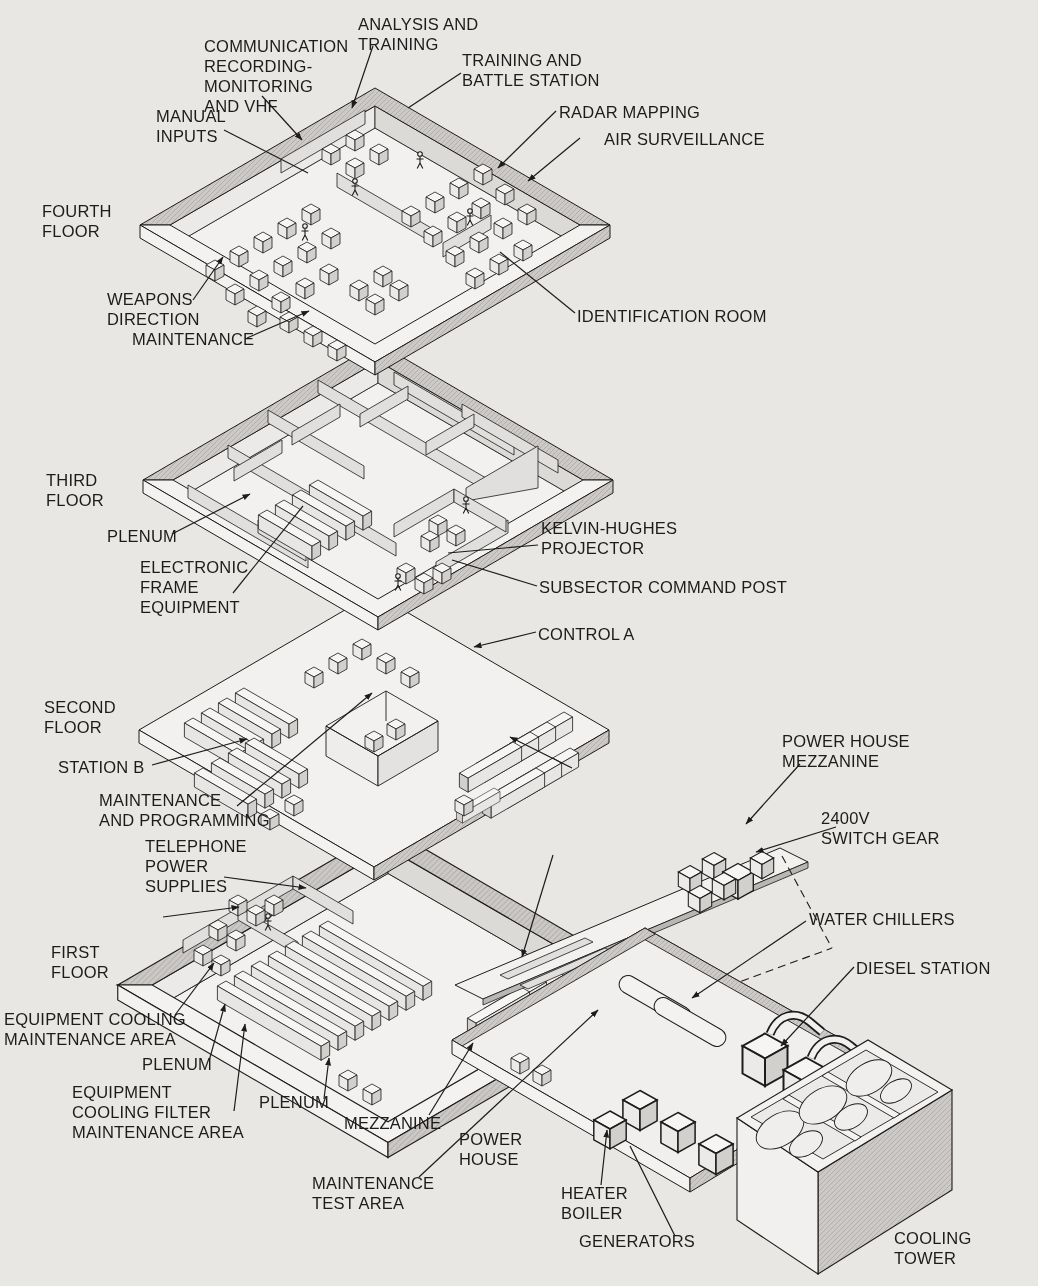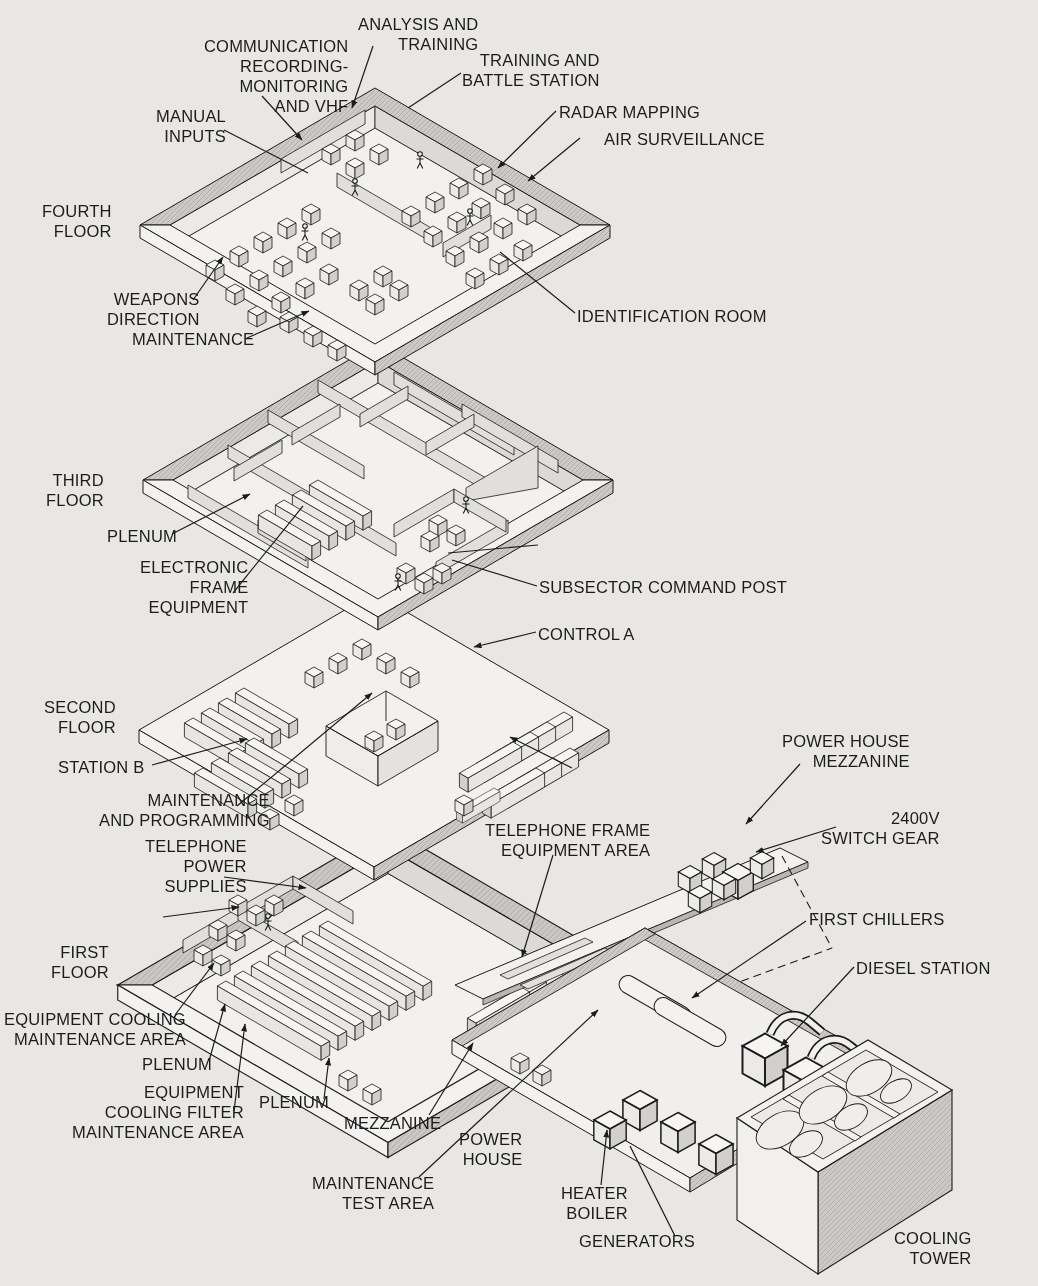--- a/index.html
+++ b/index.html
@@ -1,17 +1,17 @@
 <!DOCTYPE html>
 <html><head>
 <meta charset="utf-8">
 <style>
   html,body{margin:0;padding:0;background:#d8d6d3;}
   .stage{position:relative;width:1038px;height:1286px;background:#e9e7e4;overflow:hidden;
-         font-family:"Liberation Sans", sans-serif;text-align:right;}
+         font-family:"Liberation Sans", sans-serif;}
   .lbl{position:absolute;font-size:16.5px;line-height:20px;letter-spacing:.2px;
        color:#1c1c1c;white-space:pre-line;}
   svg{position:absolute;left:0;top:0;}
   .wall{fill:#e0dfdd;stroke:#1c1c1c;stroke-width:.8;}
   .ldr{stroke:#1c1c1c;stroke-width:1.2;fill:none;}
   .dash{stroke:#1c1c1c;stroke-width:1.1;fill:none;stroke-dasharray:8 5;}
 </style>
 </head>
 <body>
 
@@ -362,51 +362,51 @@
 <div class="lbl" style="left:107px;top:289px">WEAPONS
 DIRECTION</div>
 <div class="lbl" style="left:132px;top:329px">MAINTENANCE</div>
 <div class="lbl" style="left:577px;top:306px">IDENTIFICATION ROOM</div>
 <div class="lbl" style="left:46px;top:470px">THIRD
 FLOOR</div>
 <div class="lbl" style="left:107px;top:526px">PLENUM</div>
 <div class="lbl" style="left:140px;top:557px">ELECTRONIC
 FRAME
 EQUIPMENT</div>
+<div class="lbl" style="left:541px;top:518px">KELVIN-HUGHES
+PROJECTOR</div>
 <div class="lbl" style="left:539px;top:577px">SUBSECTOR COMMAND POST</div>
 <div class="lbl" style="left:538px;top:624px">CONTROL A</div>
 <div class="lbl" style="left:44px;top:697px">SECOND
 FLOOR</div>
 <div class="lbl" style="left:58px;top:757px">STATION B</div>
 <div class="lbl" style="left:99px;top:790px">MAINTENANCE
 AND PROGRAMMING</div>
 <div class="lbl" style="left:782px;top:731px">POWER HOUSE
 MEZZANINE</div>
 <div class="lbl" style="left:821px;top:808px">2400V
 SWITCH GEAR</div>
-<div class="lbl" style="left:485px;top:820px">TELEPHONE FRAME
-EQUIPMENT AREA</div>
 <div class="lbl" style="left:145px;top:836px">TELEPHONE
 POWER
 SUPPLIES</div>
 <div class="lbl" style="left:51px;top:942px">FIRST
 FLOOR</div>
 <div class="lbl" style="left:4px;top:1009px">EQUIPMENT COOLING
 MAINTENANCE AREA</div>
 <div class="lbl" style="left:142px;top:1054px">PLENUM</div>
 <div class="lbl" style="left:72px;top:1082px">EQUIPMENT
 COOLING FILTER
 MAINTENANCE AREA</div>
 <div class="lbl" style="left:259px;top:1092px">PLENUM</div>
 <div class="lbl" style="left:344px;top:1113px">MEZZANINE</div>
 <div class="lbl" style="left:459px;top:1129px">POWER
 HOUSE</div>
 <div class="lbl" style="left:312px;top:1173px">MAINTENANCE
 TEST AREA</div>
-<div class="lbl" style="left:809px;top:909px">FIRST CHILLERS</div>
+<div class="lbl" style="left:809px;top:909px">WATER CHILLERS</div>
 <div class="lbl" style="left:856px;top:958px">DIESEL STATION</div>
 <div class="lbl" style="left:561px;top:1183px">HEATER
 BOILER</div>
 <div class="lbl" style="left:579px;top:1231px">GENERATORS</div>
 <div class="lbl" style="left:894px;top:1228px">COOLING
 TOWER</div>
 
 </div>
 
 </body></html>

